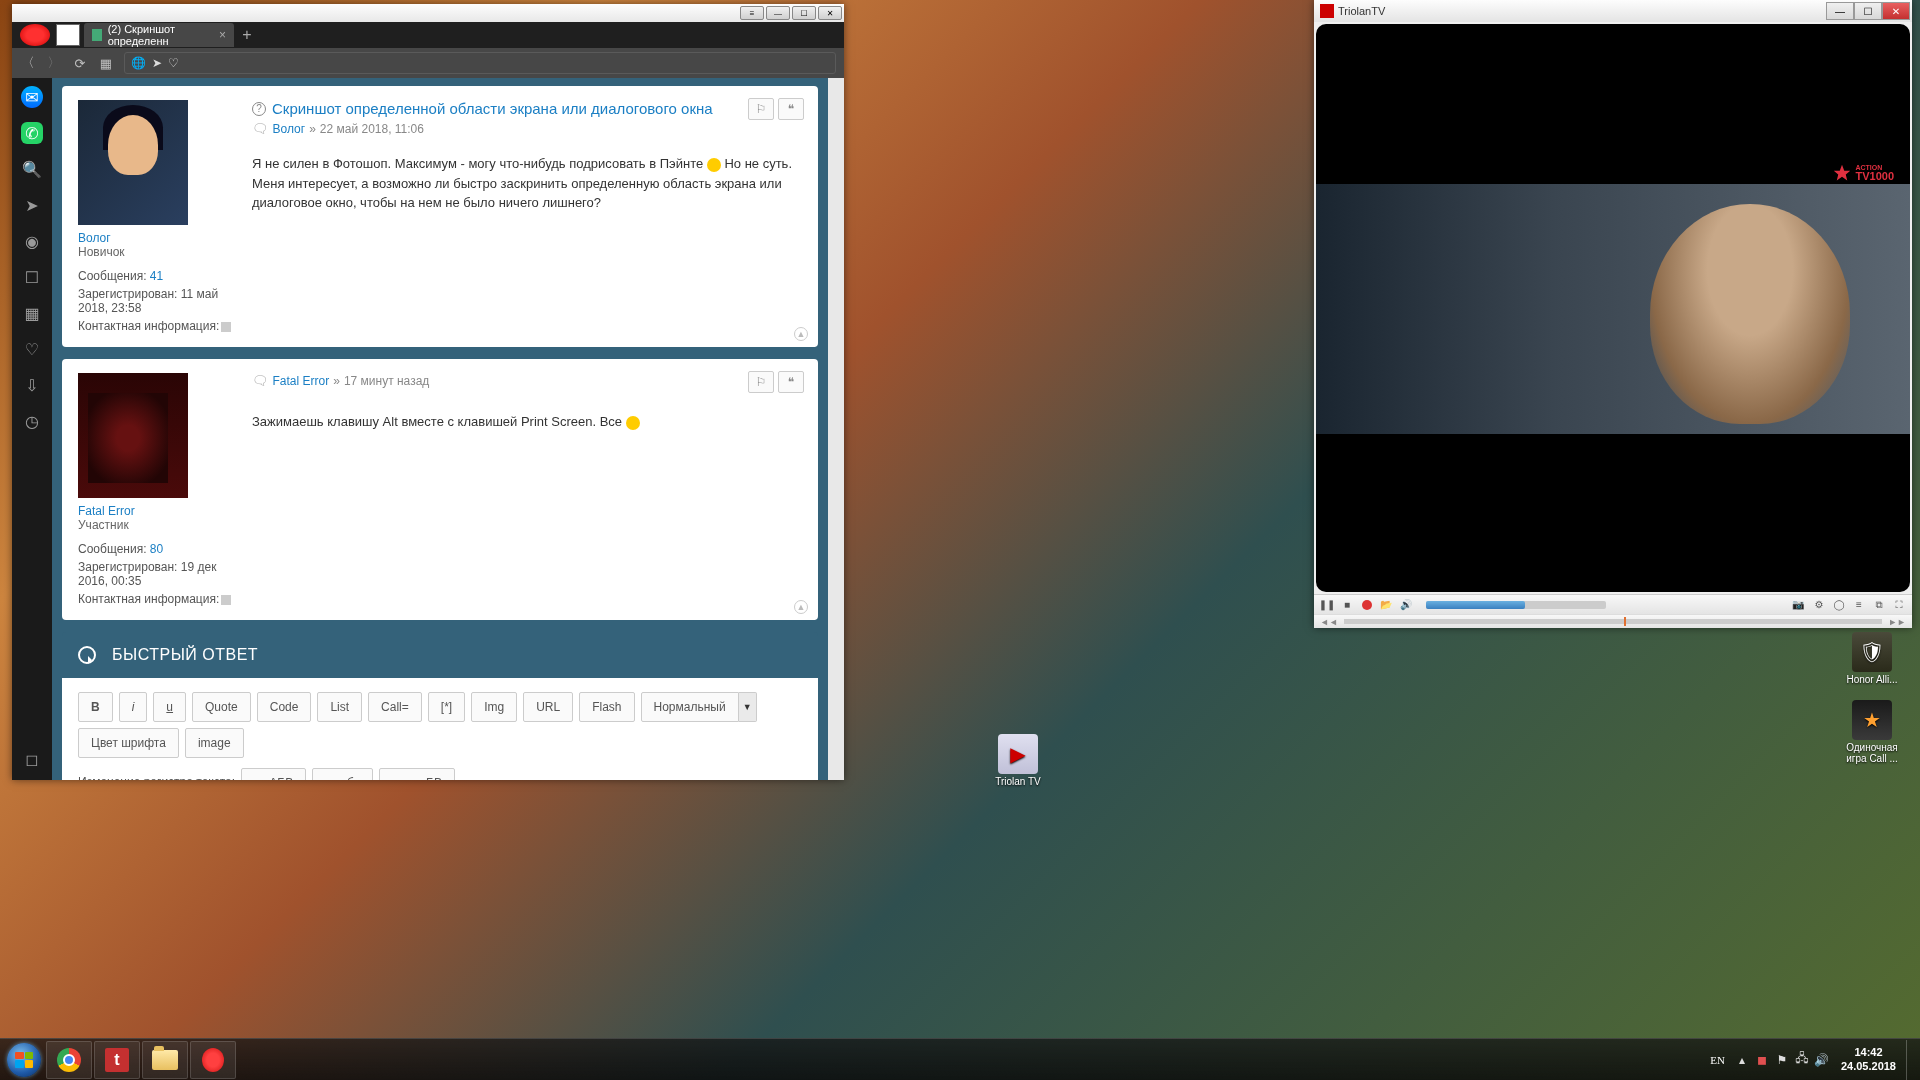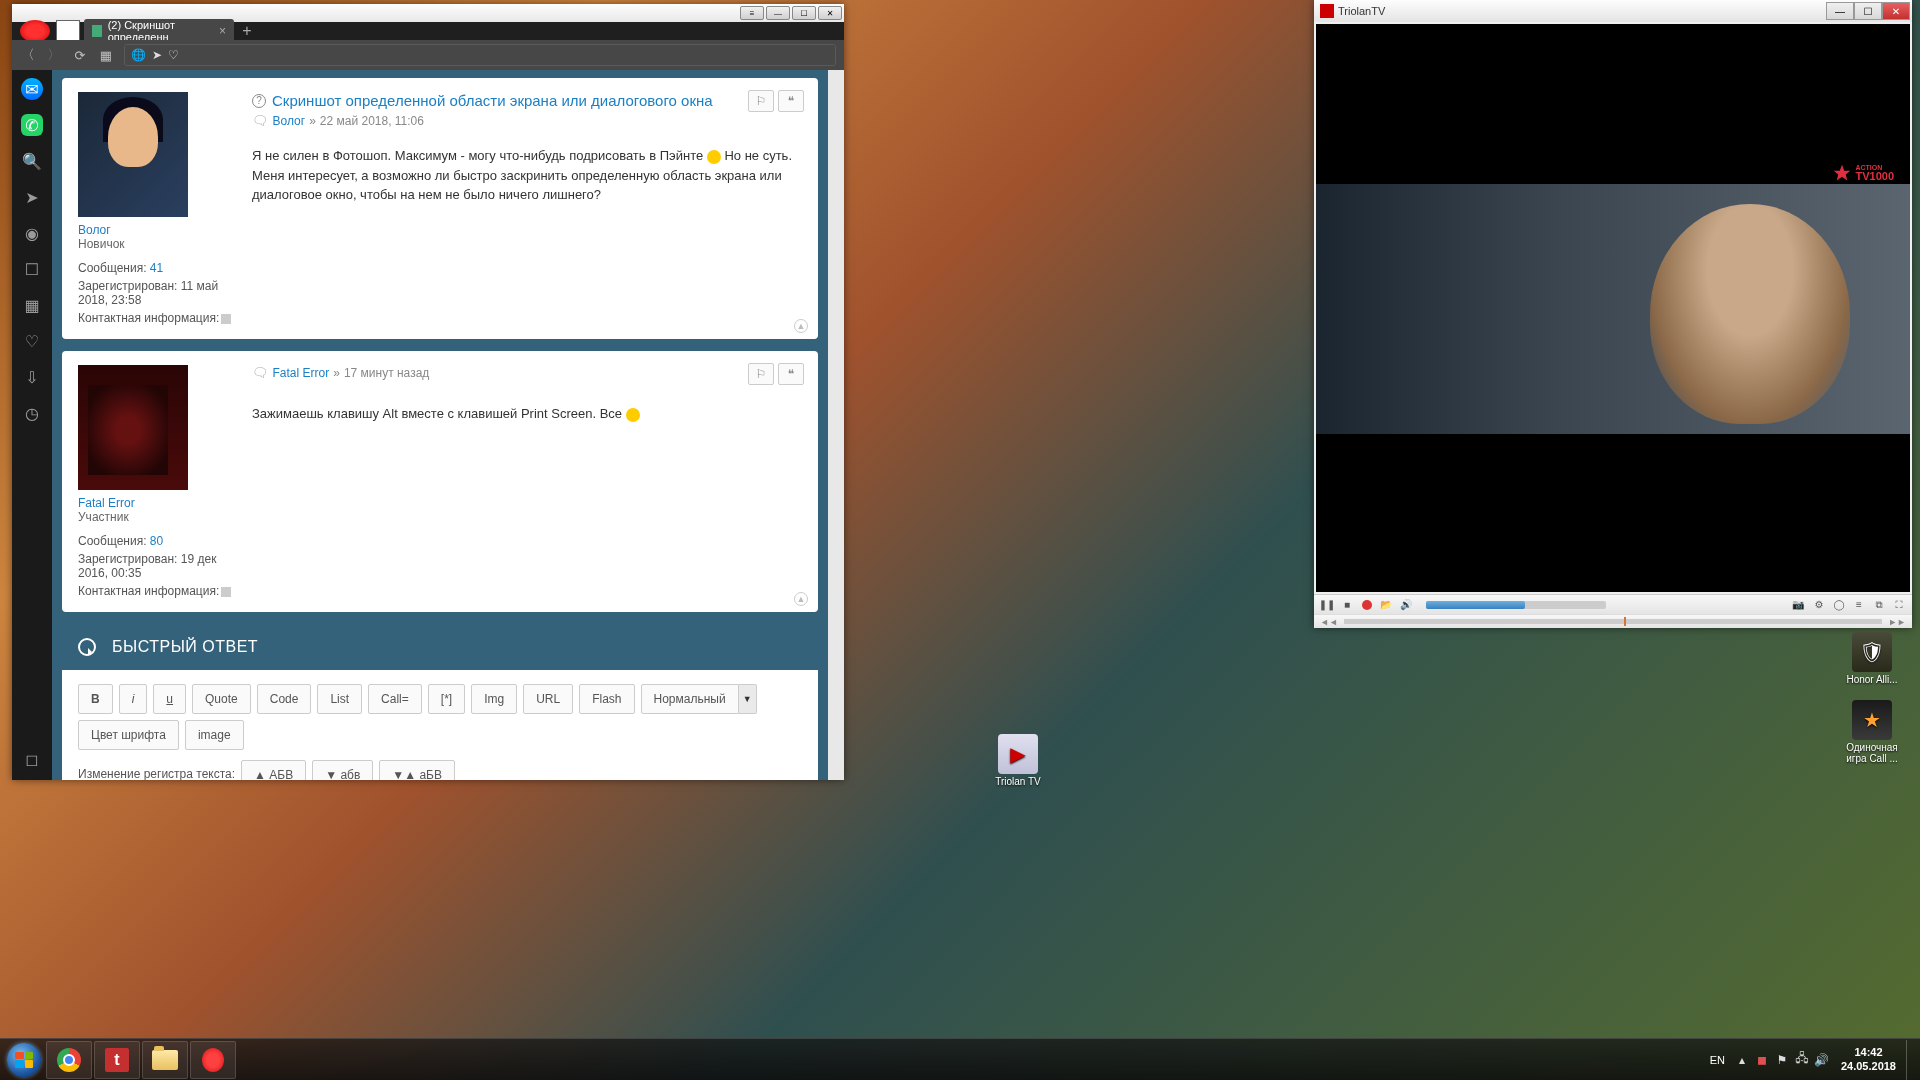--- a/index.html
+++ b/index.html
@@ -2,21 +2,21 @@
 <html><head>
 <meta charset="utf-8">
 <style>
 * { margin: 0; padding: 0; box-sizing: border-box; font-family: "Segoe UI", Tahoma, sans-serif; }
 body { width: 1920px; height: 1080px; overflow: hidden; background: linear-gradient(135deg,#8b4513 0%,#cd853f 20%,#a0522d 40%,#2f4f4f 60%,#556b2f 100%); position: relative; }
 
 
 .opera { position:absolute; left:12px; top:4px; width:832px; height:776px; background:#fff; box-shadow:0 0 8px rgba(0,0,0,.5); display:flex; flex-direction:column; }
 .opera-titlebar { height:18px; background: linear-gradient(#fdfdfd,#e8e8e8); display:flex; justify-content:flex-end; align-items:center; padding:0 2px; gap:2px; }
 .win-btn { width:24px; height:14px; background:linear-gradient(#f0f0f0,#d0d0d0); border:1px solid #888; border-radius:2px; font-size:8px; display:flex; align-items:center; justify-content:center; cursor:pointer; }
-.opera-tabs { height:18px; background:#1f1f1f; display:flex; align-items:center; padding-left:2px; }
+.opera-tabs { height:26px; background:#1f1f1f; display:flex; align-items:center; padding-left:2px; }
 .opera-logo { width:30px; height:22px; background: radial-gradient(ellipse at center,#ff3030 40%,#cc0000 100%); border-radius:50%; margin:0 6px; }
 .tab { height:24px; background:#333; color:#ccc; font-size:11px; display:flex; align-items:center; padding:0 8px; gap:6px; border-radius:3px 3px 0 0; margin-right:2px; cursor:pointer; max-width:150px; }
 .tab.active { background:#474747; color:#fff; }
 .tab-close { font-size:12px; color:#aaa;}
 .tab-new { width:22px; height:22px; color:#aaa; font-size:16px; display:flex; align-items:center;justify-content:center; cursor:pointer; }
 .addr-bar { height:30px; background:#474747; display:flex; align-items:center; padding:0 8px; gap:10px; }
 .nav-ico { width:16px; height:16px; color:#bfbfbf; font-size:13px; display:flex;align-items:center;justify-content:center; cursor:pointer; }
 .url-box { flex:1; height:22px; background:#474747; border:1px solid #5a5a5a; border-radius:3px; display:flex; align-items:center; padding:0 6px; gap:6px; color:#ddd; font-size:12px; }
 .url-text { flex:1; white-space:nowrap; overflow:hidden; }
 
@@ -68,21 +68,21 @@
 .tb-label{font-size:12px;color:#555;border-bottom:1px dashed #888;padding-bottom:1px;}
 
 
 .tv { position:absolute; right:8px; top:0; width:598px; height:628px; background:#efefef; box-shadow:0 0 8px rgba(0,0,0,.5); display:flex;flex-direction:column;}
 .tv-title{height:22px;background:linear-gradient(#fdfdfd,#e4e4e4);display:flex;align-items:center;padding:0 2px;}
 .tv-ico{width:14px;height:14px;background:#c00;margin:0 4px;}
 .tv-name{flex:1;font-size:11px;color:#333;}
 .tv-btns{display:flex;gap:0;}
 .tv-btn{width:28px;height:18px;background:linear-gradient(#f0f0f0,#d8d8d8);border:1px solid #999;font-size:10px;display:flex;align-items:center;justify-content:center;cursor:pointer;}
 .tv-btn.close{background:linear-gradient(#e86060,#c43030);color:#fff;}
-.tv-video{flex:1;background:#000;position:relative;margin:2px;overflow:hidden;}
+.tv-video{flex:1;background:#000;position:relative;margin:2px;overflow:hidden;border-radius:10px;}
 .watermark{position:absolute;right:16px;top:140px;color:#e03040;font-size:11px;font-weight:bold;display:flex;align-items:center;gap:4px;}
 .wm-star{width:18px;height:18px;}
 .wm-star svg{width:100%;height:100%;}
 .film{position:absolute;left:0;top:160px;right:0;height:250px;background:linear-gradient(90deg,#1a2530 0%,#3a4550 40%,#5a6570 100%);}
 .face{position:absolute;right:60px;top:20px;width:200px;height:220px;background:radial-gradient(ellipse at 50% 30%,#c8a888 30%,#8a6848 70%,transparent 90%);border-radius:50% 50% 45% 45%;}
 .tv-ctrl{height:20px;background:linear-gradient(#f8f8f8,#e4e4e4);display:flex;align-items:center;padding:0 6px;gap:6px;border-top:1px solid #ccc;}
 .tc-btn{width:14px;height:14px;font-size:10px;color:#555;cursor:pointer;display:flex;align-items:center;justify-content:center;}
 .tc-rec{width:10px;height:10px;background:#d33;border-radius:50%;}
 .vol-bar{flex:1;height:8px;background:#ccc;border-radius:2px;position:relative;margin:0 6px;max-width:180px;}
 .vol-fill{height:100%;width:55%;background:linear-gradient(#6ab0e0,#3a80c0);border-radius:2px;}
@@ -110,21 +110,21 @@
 .wf1{background:#f25022;}.wf2{background:#7fba00;}.wf3{background:#00a4ef;}.wf4{background:#ffb900;}
 .task-item{width:46px;height:38px;margin-left:2px;background:rgba(255,255,255,.08);border:1px solid rgba(255,255,255,.15);border-radius:2px;display:flex;align-items:center;justify-content:center;cursor:pointer;font-size:18px;}
 .chrome-i{width:24px;height:24px;background:conic-gradient(#ea4335 0 120deg,#fbbc05 120deg 240deg,#34a853 240deg 360deg);border-radius:50%;position:relative;}
 .chrome-i::after{content:"";position:absolute;inset:6px;background:#4285f4;border-radius:50%;border:2px solid #fff;}
 .t-icon{width:24px;height:24px;background:#c43030;color:#fff;display:flex;align-items:center;justify-content:center;font-weight:bold;border-radius:2px;font-size:16px;}
 .folder-i{width:26px;height:20px;background:linear-gradient(#ffe9a8,#e8c060);border-radius:2px;position:relative;}
 .folder-i::before{content:"";position:absolute;top:-4px;left:2px;width:10px;height:5px;background:#e8c060;border-radius:2px 2px 0 0;}
 .opera-i{width:22px;height:24px;background:radial-gradient(ellipse,#ff4040 40%,#cc1010 100%);border-radius:50%;}
 .tray{margin-left:auto;display:flex;align-items:center;gap:2px;padding-right:2px;color:#fff;font-size:11px;}
 .tray-ico{width:18px;height:18px;font-size:12px;color:#ddd;display:flex;align-items:center;justify-content:center;cursor:pointer;}
-.lang{font-size:11px;color:#fff;padding:0 6px;cursor:pointer;}
+.lang{font-size:11px;color:#fff;padding:0 6px;cursor:pointer;font-family:Liberation Serif, serif;}
 .clock{text-align:center;line-height:1.2;padding:0 8px;cursor:pointer;font-weight:bold;}
 .show-desk{width:12px;height:40px;border-left:1px solid rgba(255,255,255,.25);cursor:pointer;}
 
 .scrollbar{width:16px;background:#e8e8e8;}
 .white-sq{width:24px;height:22px;background:#fff;border:1px solid #666;margin-right:4px;}
 .contact-block{width:10px;height:10px;background:#ccc;display:inline-block;margin-left:2px;vertical-align:middle;}
 </style>
 </head>
 <body>
 

